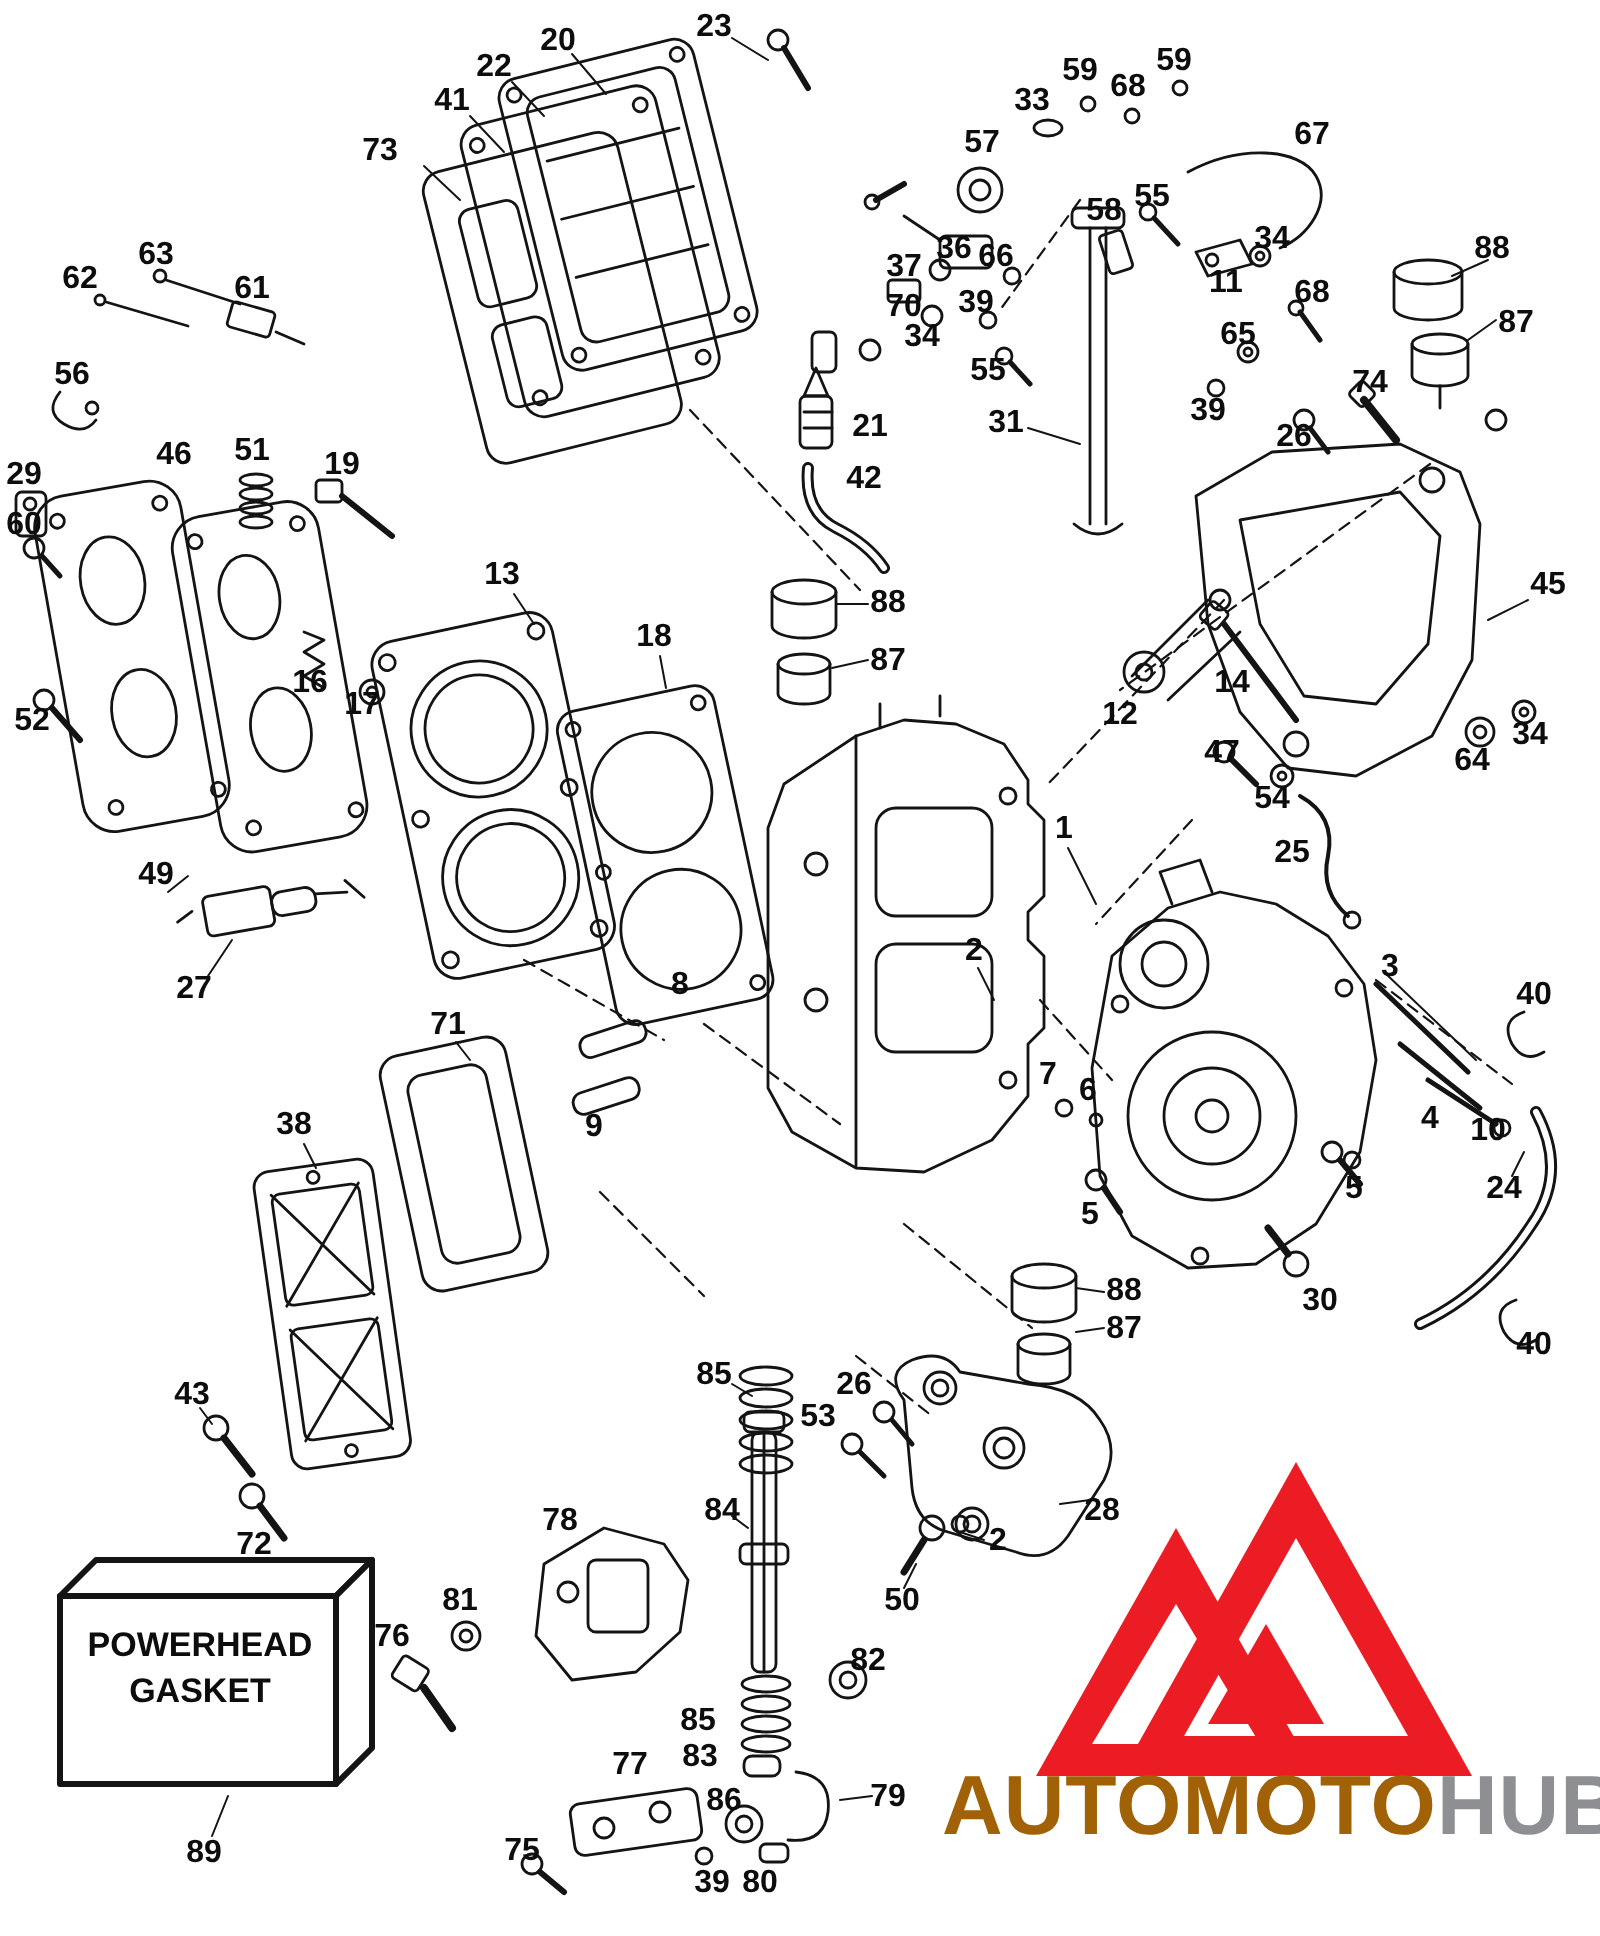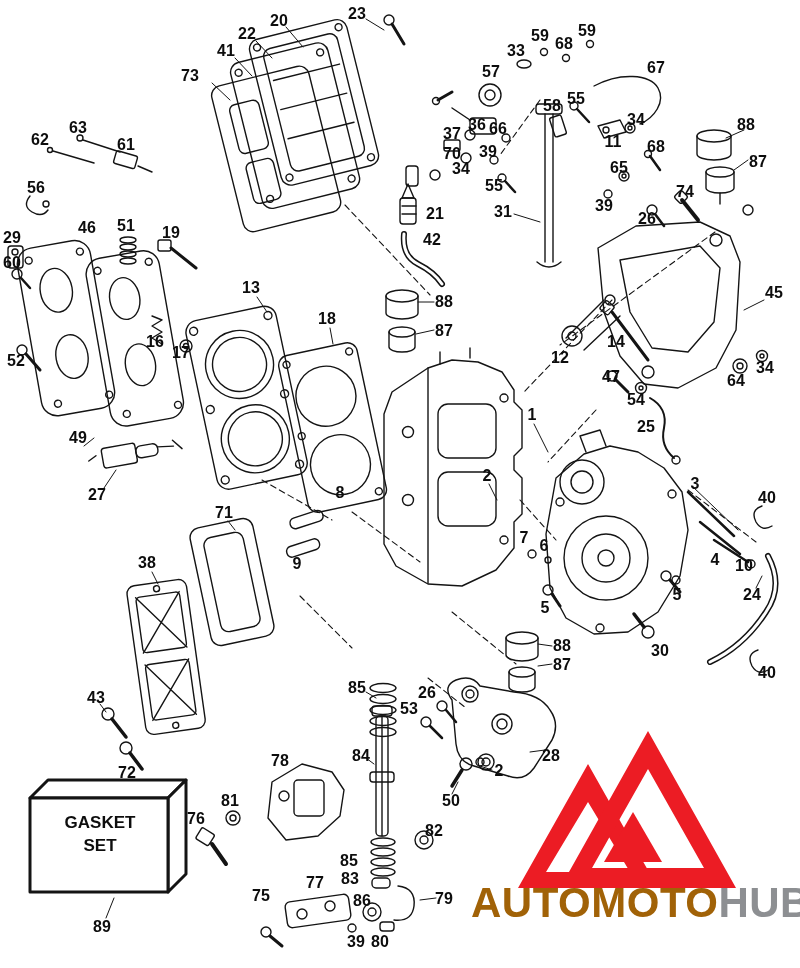--- a/index.html
+++ b/index.html
@@ -436,22 +436,22 @@
 
       <g stroke="none">
         <path d="M588,764 L658,888 L518,888 Z M588,802 L630,872 L546,872 Z" fill-rule="evenodd" fill="#ec1c24"></path>
         <path d="M648,731 L736,888 L560,888 Z M648,769 L704,868 L592,868 Z" fill-rule="evenodd" fill="#ec1c24"></path>
         <path d="M633,812 L662,862 L604,862 Z" fill="#ec1c24"></path>
       </g>
     </g>
   </svg>
 
   <div class="box-text">
+    <div>POWERHEAD</div>
     <div>GASKET</div>
-    <div>SET</div>
   </div>
 
   <div id="brand"><span style="color: #a16207;">AUTOMOTO</span><span style="color: rgb(141, 143, 146);">HUB</span></div>
 
   <div id="callouts">
       <div class="callout" style="left: 357px; top: 14px;">23</div>
       <div class="callout" style="left: 279px; top: 21px;">20</div>
       <div class="callout" style="left: 247px; top: 34px;">22</div>
       <div class="callout" style="left: 226px; top: 51px;">41</div>
       <div class="callout" style="left: 190px; top: 76px;">73</div>
@@ -539,18 +539,18 @@
       <div class="callout" style="left: 451px; top: 801px;">50</div>
       <div class="callout" style="left: 230px; top: 801px;">81</div>
       <div class="callout" style="left: 196px; top: 819px;">76</div>
       <div class="callout" style="left: 434px; top: 831px;">82</div>
       <div class="callout" style="left: 349px; top: 861px;">85</div>
       <div class="callout" style="left: 350px; top: 879px;">83</div>
       <div class="callout" style="left: 315px; top: 883px;">77</div>
       <div class="callout" style="left: 444px; top: 899px;">79</div>
       <div class="callout" style="left: 362px; top: 901px;">86</div>
       <div class="callout" style="left: 102px; top: 927px;">89</div>
-      <div class="callout" style="left: 261px; top: 896px;">75</div>
+      <div class="callout" style="left: 261px; top: 926px;">75</div>
       <div class="callout" style="left: 356px; top: 942px;">39</div>
       <div class="callout" style="left: 380px; top: 942px;">80</div>
     </div>
 
 </div>
 
 </body></html>

